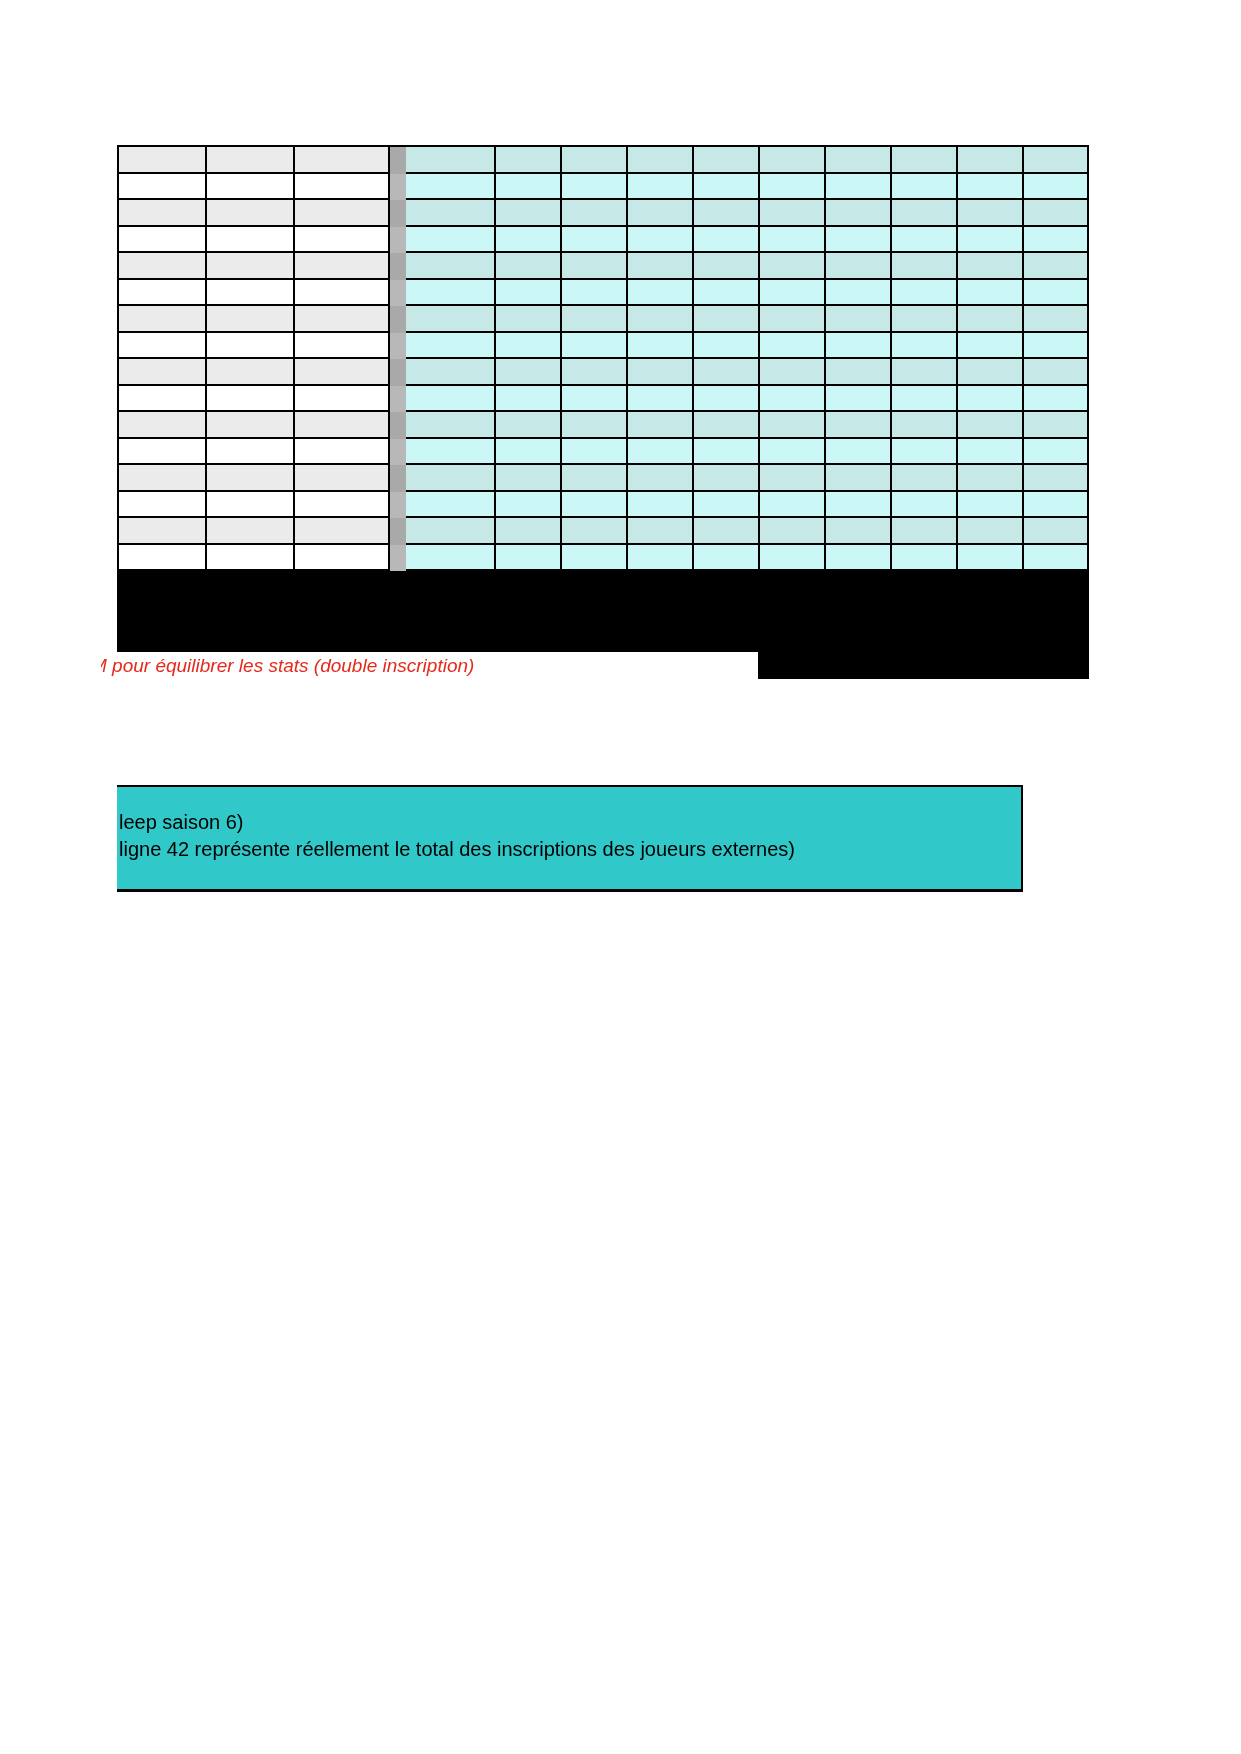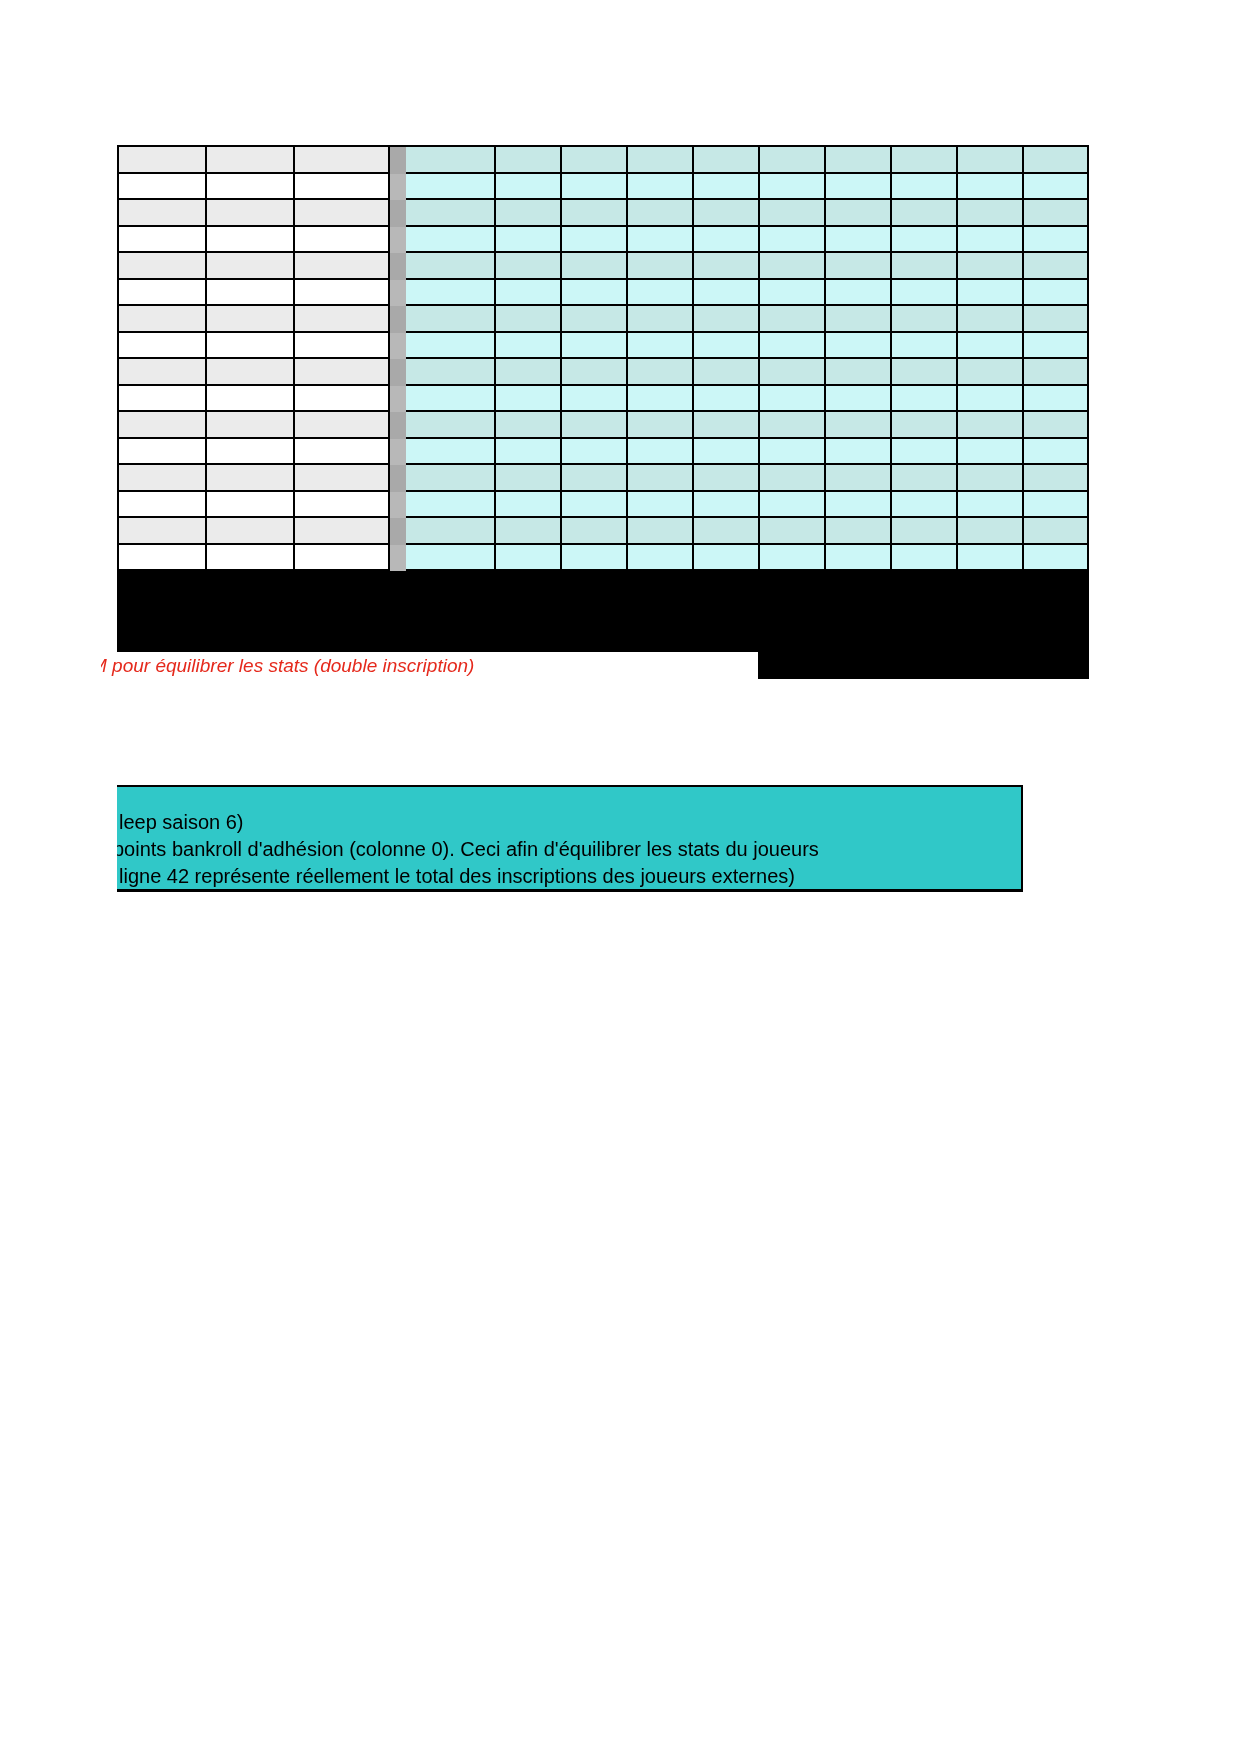--- a/index.html
+++ b/index.html
@@ -371,17 +371,16 @@
   <div class="black-main"></div>
 
   <div class="black-secondary"></div>
 
   <div class="red-note">
     <span>M pour équilibrer les stats (double inscription)</span>
   </div>
 
   <div class="info-box" id="info-box">
       <span class="info-line">leep saison 6)</span>
-      <span class="info-line clip-left">points bankroll d'adhésion (colonne 0). Ceci afin d'équilibrer les stats du joueurs</span>
       <span class="info-line">ligne 42 représente réellement le total des inscriptions des joueurs externes)</span>
     </div>
 
 </div>
 
 </body></html>

